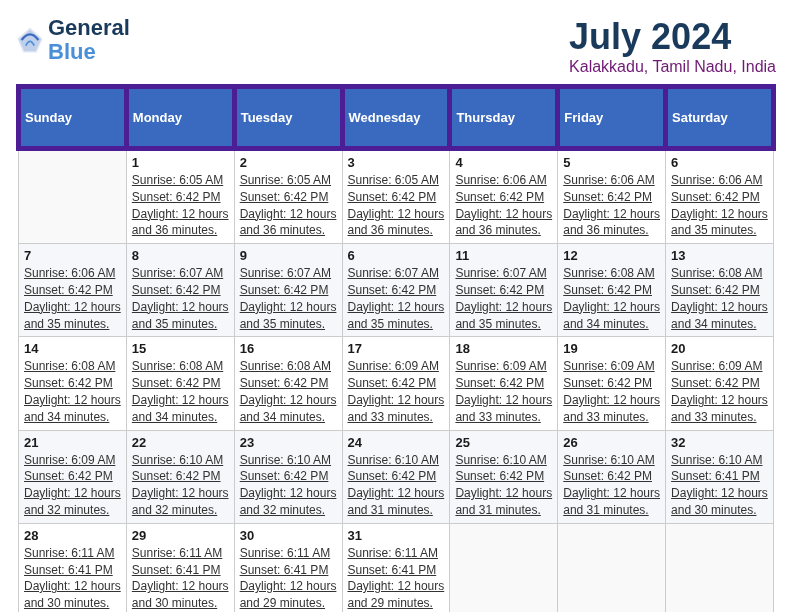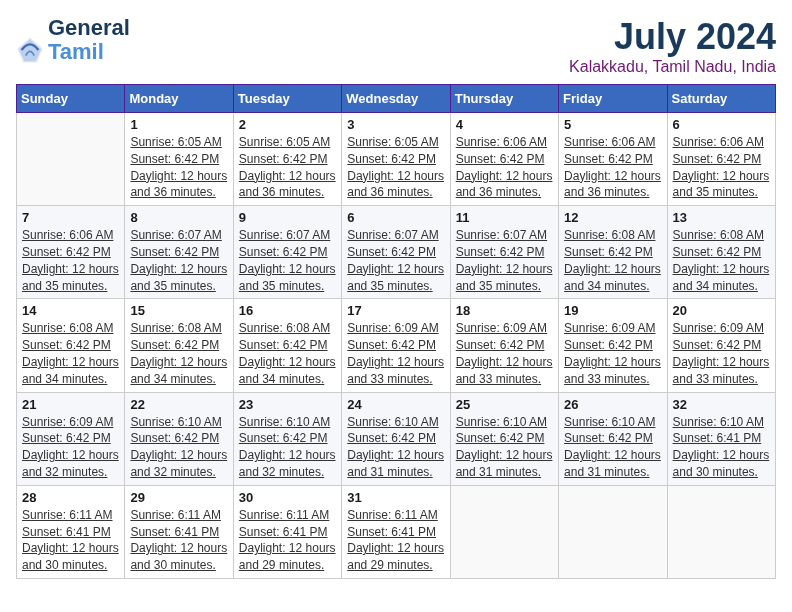--- a/index.html
+++ b/index.html
@@ -11,61 +11,60 @@
       padding: 16px;
     }
     .header {
       display: flex;
       justify-content: space-between;
       align-items: flex-start;
       margin-bottom: 8px;
     }
     .logo {
       display: flex;
-      align-items: flex-end;
+      align-items: center;
     }
     .logo-text {
       font-size: 22px;
       font-weight: bold;
       color: #1a3a5c;
       line-height: 1.1;
     }
     .logo-text span {
       color: #4a90d9;
     }
     .logo-icon {
       width: 28px;
       height: 28px;
       margin-right: 4px;
     }
     .title-block {
-      text-align: right;
     }
     .month-title {
       font-size: 36px;
       font-weight: bold;
       color: #1a3a5c;
     }
     .location {
       font-size: 16px;
       color: #701a75;
     }
     .calendar {
       width: 100%;
       border-collapse: collapse;
       font-size: 11px;
     }
     .calendar th {
       background-color: #3a6abf;
       color: #fff;
-      padding: 6px 4px;
+      padding: 21px 4px;
       text-align: left;
       font-size: 13px;
       font-weight: bold;
-      border: 1px solid #4c1d95;
+      border: 5px solid #4c1d95;
     }
     .calendar td {
       border: 1px solid #ccc;
       vertical-align: top;
       padding: 4px 5px;
       width: 108px;
       min-height: 70px;
       background: #fff;
     }
     .calendar tr:nth-child(even) td {
@@ -94,21 +93,21 @@
 <div class="header">
   <div class="logo">
     <svg class="logo-icon" viewBox="0 0 40 40">
       <polygon points="20,2 38,18 30,38 10,38 2,18" fill="#3a6abf" opacity="0.15"></polygon>
       <polygon points="20,5 36,19 28,36 12,36 4,19" fill="#3a6abf" opacity="0.2"></polygon>
       <path d="M8,20 Q20,4 32,20" stroke="#3a6abf" stroke-width="3" fill="none"></path>
       <path d="M14,28 Q20,16 26,28" stroke="#4a90d9" stroke-width="2.5" fill="none"></path>
     </svg>
     <div class="logo-text">
       <div>General</div>
-      <div><span>Tamil</span></div>
+      <div><span>Blue</span></div>
     </div>
   </div>
   <div class="title-block">
     <div class="month-title">July 2024</div>
     <div class="location">Kalakkadu, Tamil Nadu, India</div>
   </div>
 </div>
 
 <table class="calendar">
   <thead>

